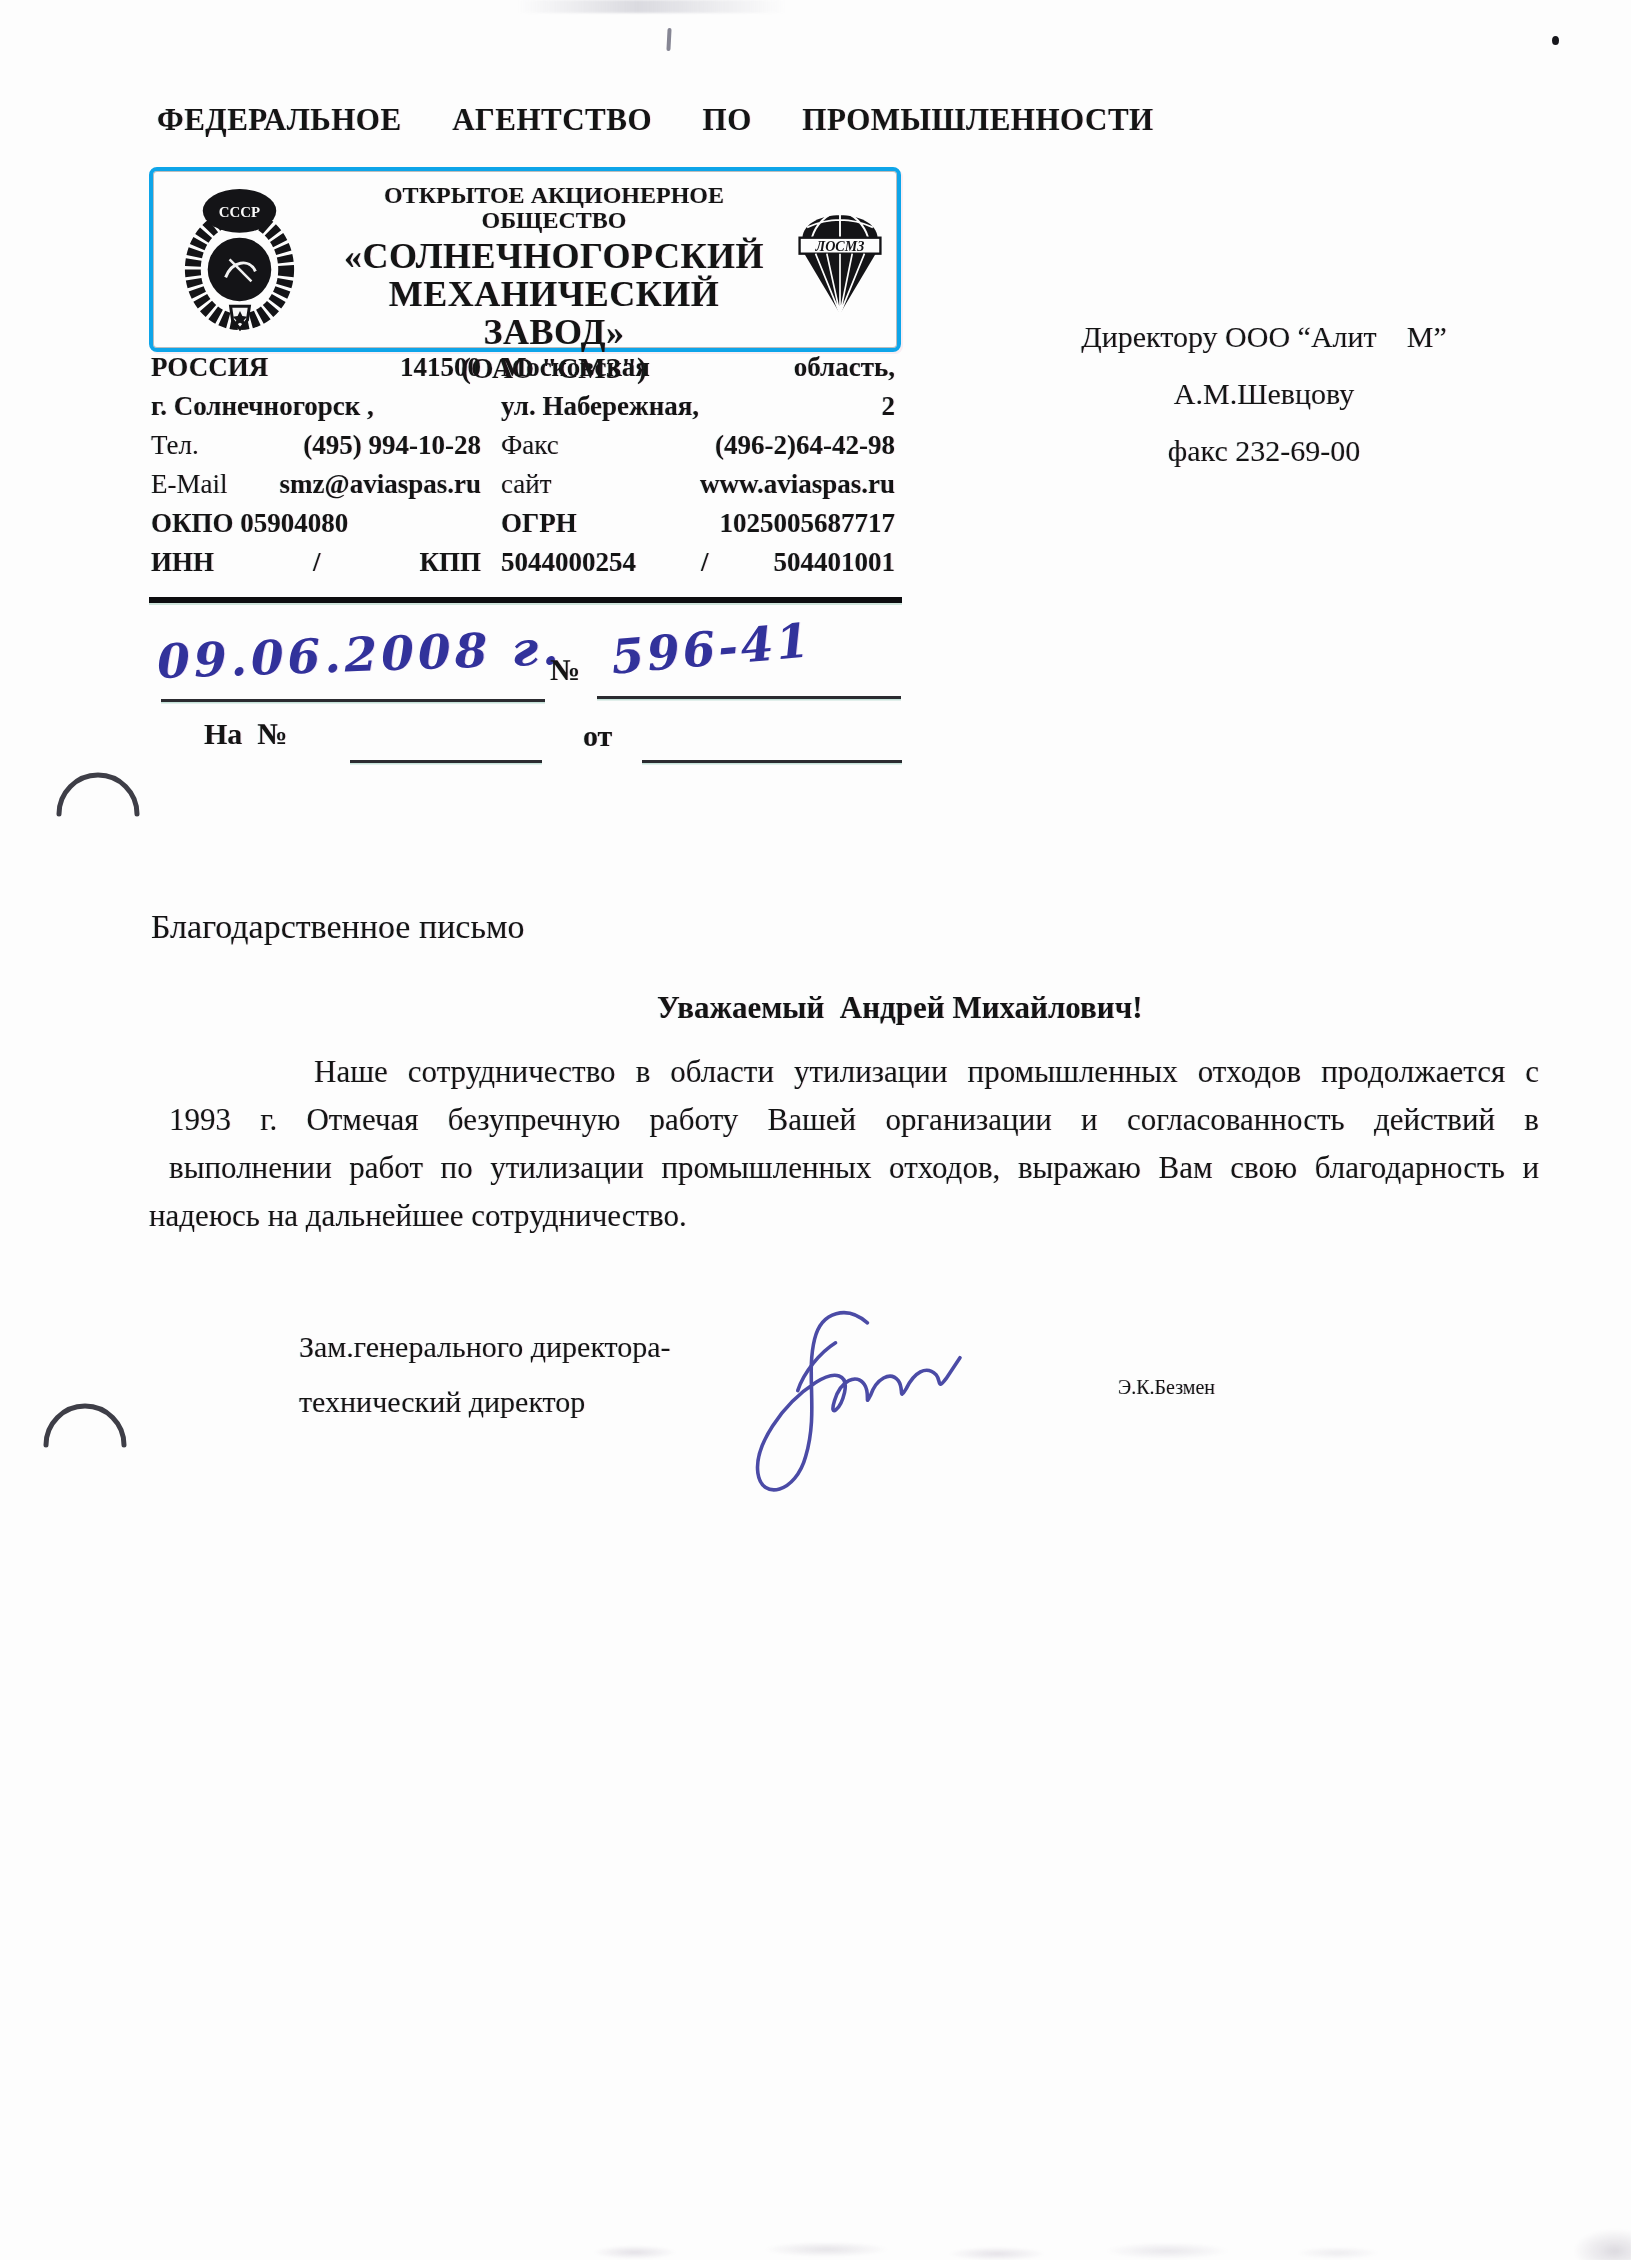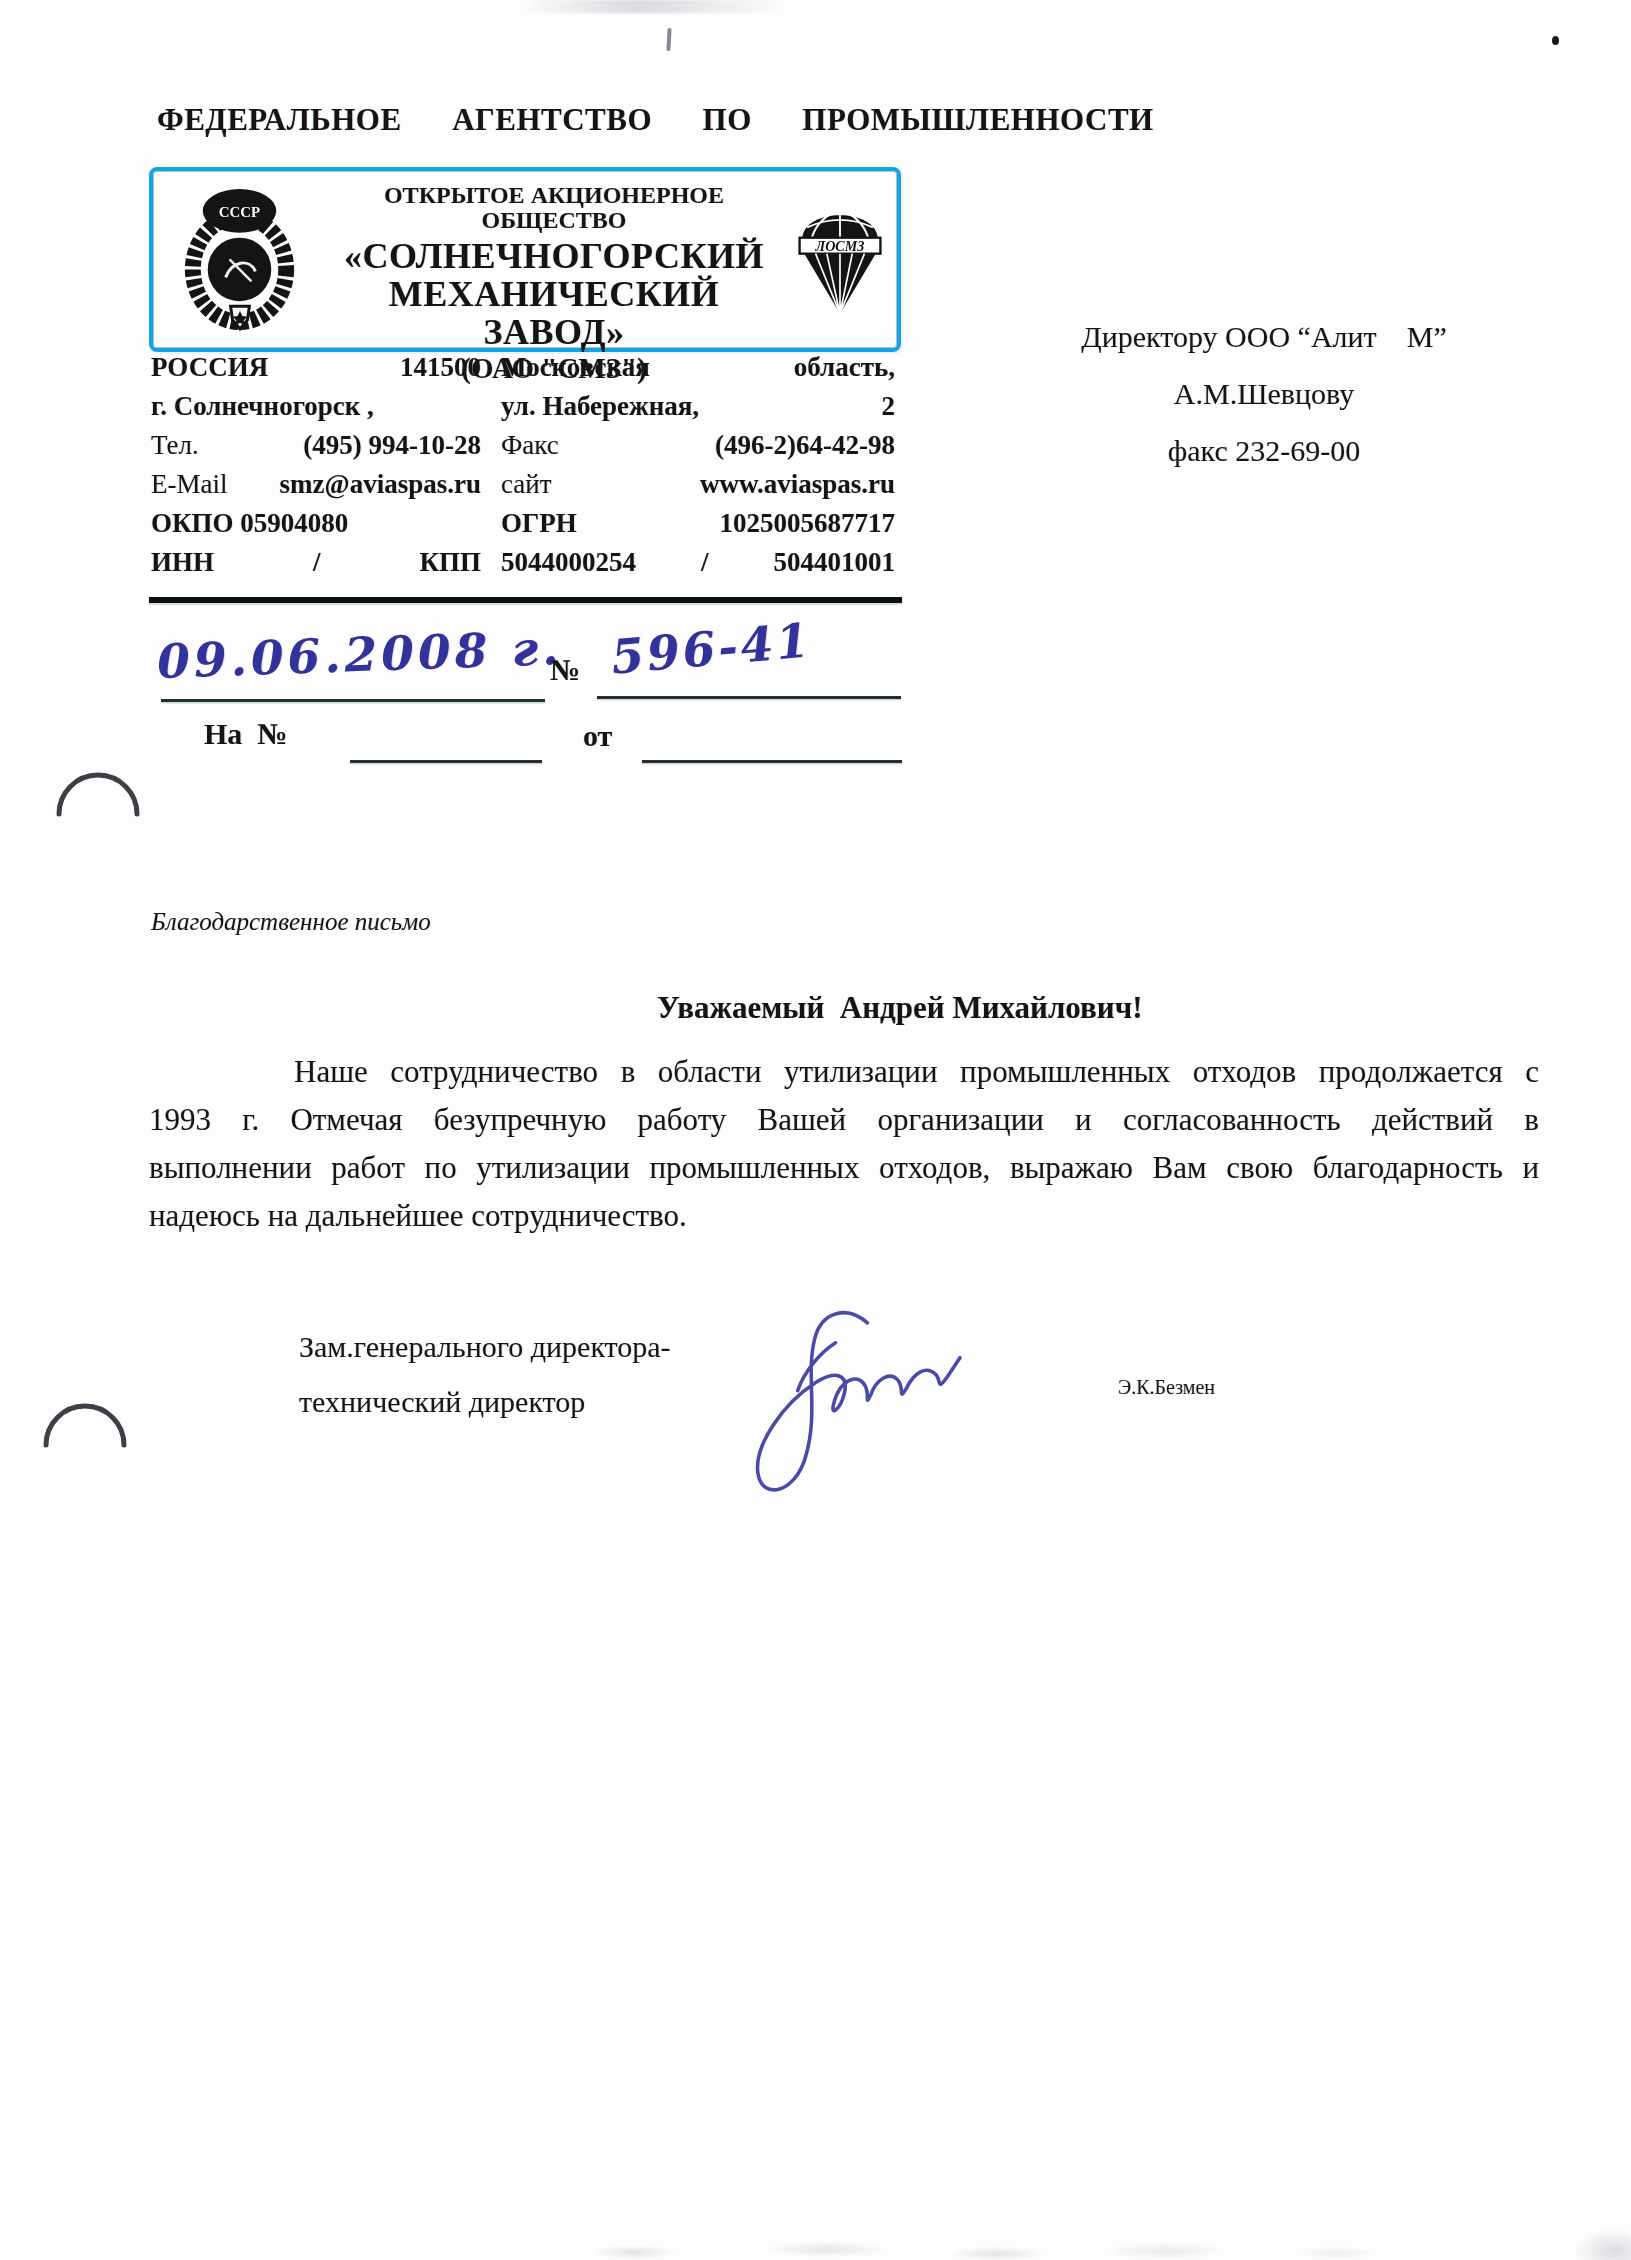--- a/index.html
+++ b/index.html
@@ -55,25 +55,25 @@
   .no-label{left:550px;top:653px;font-size:30px;font-weight:bold;}
   .uline{height:2.5px;background:#2b2b30;box-shadow:0 1.5px 0 rgba(0,130,90,.22);}
   .ul-a{left:161px;top:699px;width:384px;}
   .ul-b{left:597px;top:696px;width:304px;}
   .onno-label{left:204px;top:717px;font-size:30px;font-weight:bold;white-space:pre;}
   .ot-label{left:583px;top:719px;font-size:30px;font-weight:bold;}
   .ul-c{left:350px;top:760px;width:192px;}
   .ul-d{left:642px;top:760px;width:260px;}
 
   
-  .doc-type{left:151px;top:908px;font-size:25px;font-style:italic;}
+  .doc-type{left:151px;top:908px;font-size:34px;}
   .salutation{left:657px;top:990px;font-size:31px;font-weight:bold;white-space:pre;}
   .body-par{left:149px;top:1048px;width:1390px;font-size:31px;line-height:48px;}
   .b-line{text-align:left;}
-  .b-line.just{text-align:justify;text-align-last:justify;}
+  .b-line.just{text-align:justify;text-align-last:justify;margin-left:20px;}
   .b-line.indent{text-indent:145px;}
 
   
   .signer-title{left:299px;top:1319px;font-size:30px;line-height:55px;}
   .signer-name{left:1106px;top:1376px;font-size:20px;margin-left:12px;}
   .sig{left:698px;top:1301px;}
 
   
   .arc{fill:none;stroke:#23232e;stroke-width:5;stroke-linecap:round;opacity:.88;}
   .arc1{left:55px;top:766px;}

